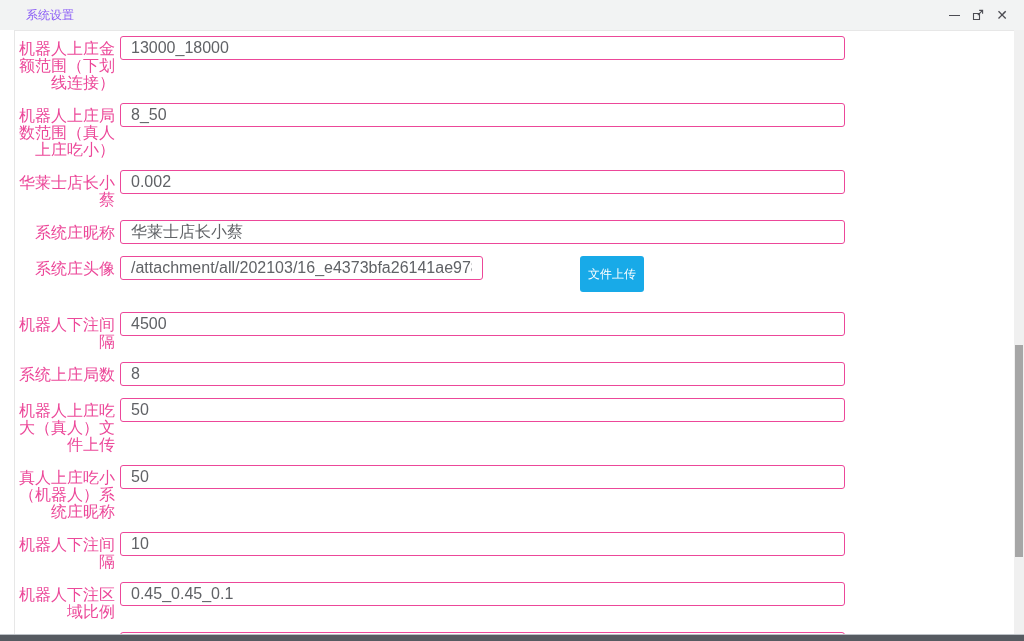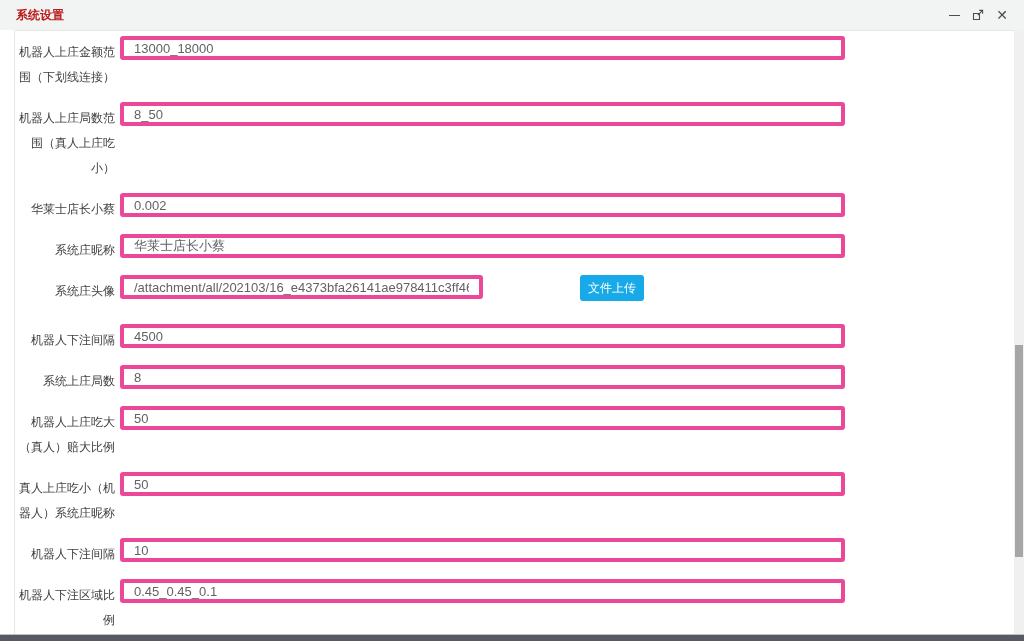--- a/index.html
+++ b/index.html
@@ -10,21 +10,21 @@
     font-family: "Liberation Sans", sans-serif;
   }
 
   
   .titlebar {
     position: absolute; top: 0; left: 0; right: 0; height: 30px;
     background: #f2f3f3;
     display: flex; align-items: center;
   }
   .titlebar .title {
-    font-size: 12px; color: #b91c1c; padding-left: 16px; font-weight: bold;
+    font-size: 12px; color: #8b5cf6; padding-left: 26px;
   }
   .win-controls {
     margin-left: auto; display: flex; align-items: center;
     padding-right: 10px;
   }
   .win-btn {
     width: 24px; height: 24px;
     display: flex; align-items: center; justify-content: center;
     color: #4c4c52; cursor: default; background: transparent; border: none;
     font-size: 13px; line-height: 1;
@@ -41,39 +41,39 @@
     overflow: hidden;
   }
   .settings-form { padding-top: 5px; }
 
   .form-row { display: flex; align-items: flex-start; margin-bottom: 12px; }
   .form-row.row-upload { margin-bottom: 20px; }
 
   .form-label {
     width: 100px; min-width: 100px;
     text-align: right;
-    font-size: 12px; line-height: 25px; padding-top: 4px;
-    color: #404040;
+    font-size: 16px; line-height: 17px; padding-top: 4px;
+    color: #ec4899;
     word-break: break-word;
   }
   .form-input {
     margin-left: 5px;
     width: 725px; height: 24px; box-sizing: border-box;
-    border: 4px solid #ec4899; border-radius: 3px;
+    border: 1px solid #ec4899; border-radius: 3px;
     padding: 0 10px;
-    font-size: 13px; color: #606266;
+    font-size: 16px; color: #606266;
     font-family: "Liberation Sans", sans-serif;
     background: #ffffff;
     outline: none;
   }
   .form-input.short { width: 363px; }
 
   .upload-btn {
     margin-left: 97px;
-    height: 26px; padding: 0 8px;
+    height: 36px; padding: 0 8px;
     background: #18aae8; color: #ffffff;
     border: none; border-radius: 3px;
     font-size: 12px;
     font-family: Liberation Sans, sans-serif;
     cursor: pointer;
   }
 
   
   .scroll-track {
     position: absolute; top: 30px; right: 0; bottom: 7px; width: 10px;
@@ -148,21 +148,21 @@
       <span class="form-label">机器人下注间隔</span>
       <input class="form-input" type="text" value="4500" style="">
     </div>
 
     <div class="form-row">
       <span class="form-label">系统上庄局数</span>
       <input class="form-input" type="text" value="8" style="">
     </div>
 
     <div class="form-row">
-      <span class="form-label">机器人上庄吃大（真人）赔大比例</span>
+      <span class="form-label">机器人上庄吃大（真人）文件上传</span>
       <input class="form-input" type="text" value="50" style="">
     </div>
 
     <div class="form-row">
       <span class="form-label">真人上庄吃小（机器人）系统庄昵称</span>
       <input class="form-input" type="text" value="50" style="">
     </div>
 
     <div class="form-row">
       <span class="form-label">机器人下注间隔</span>

